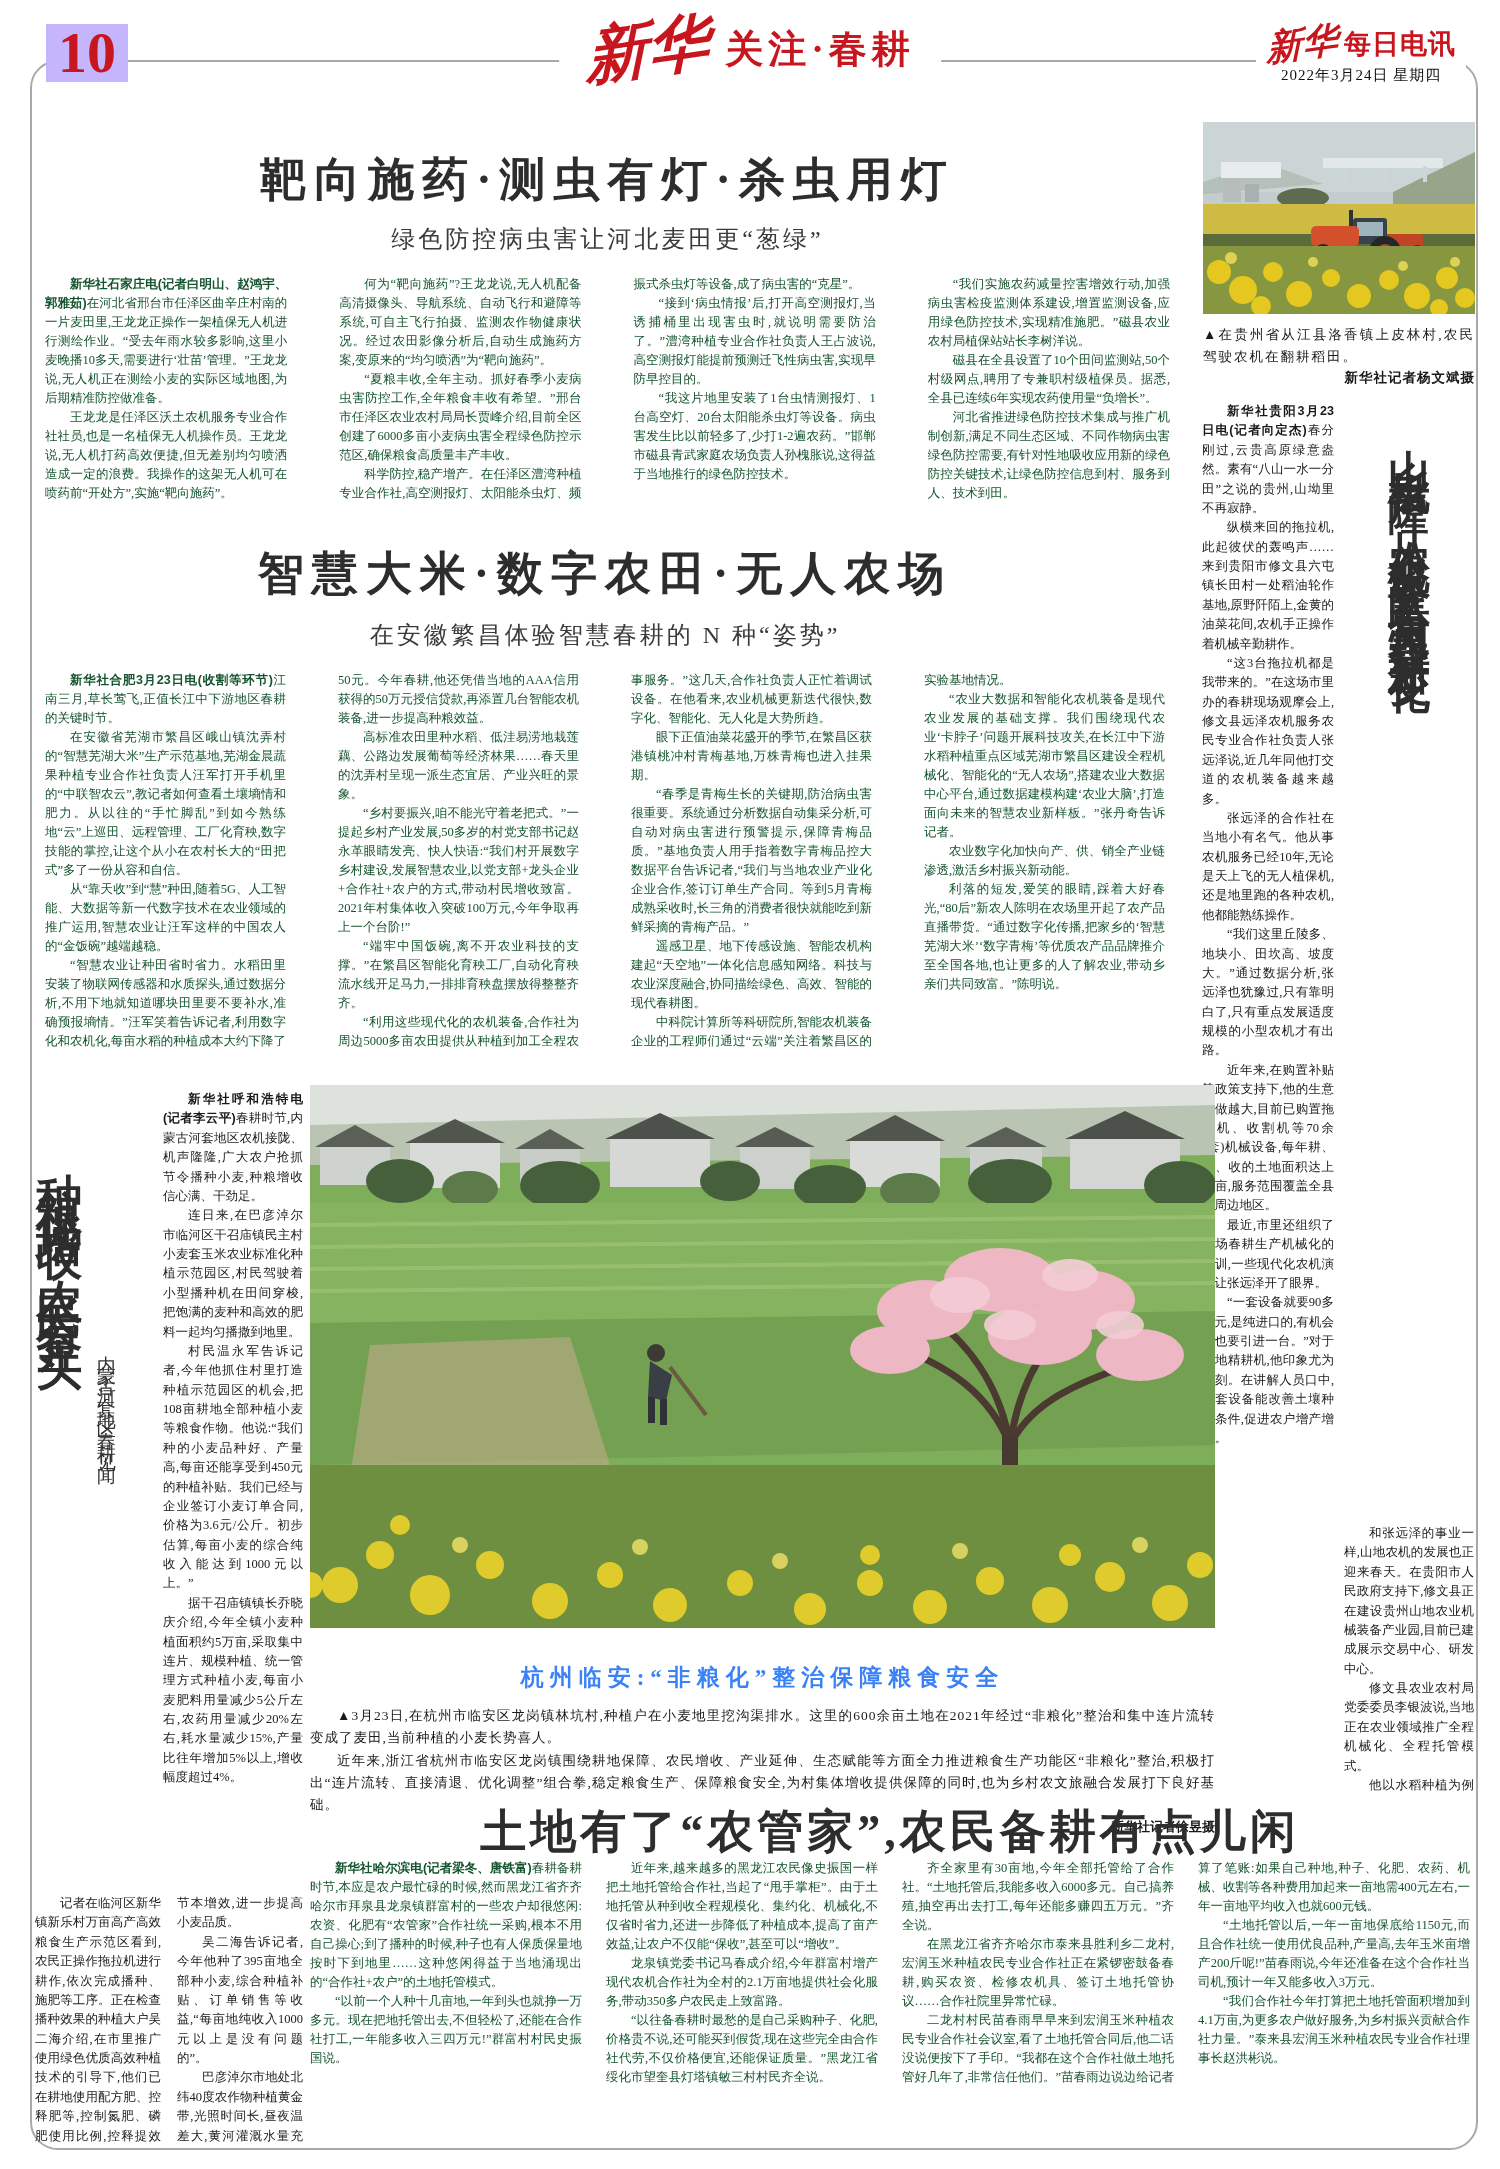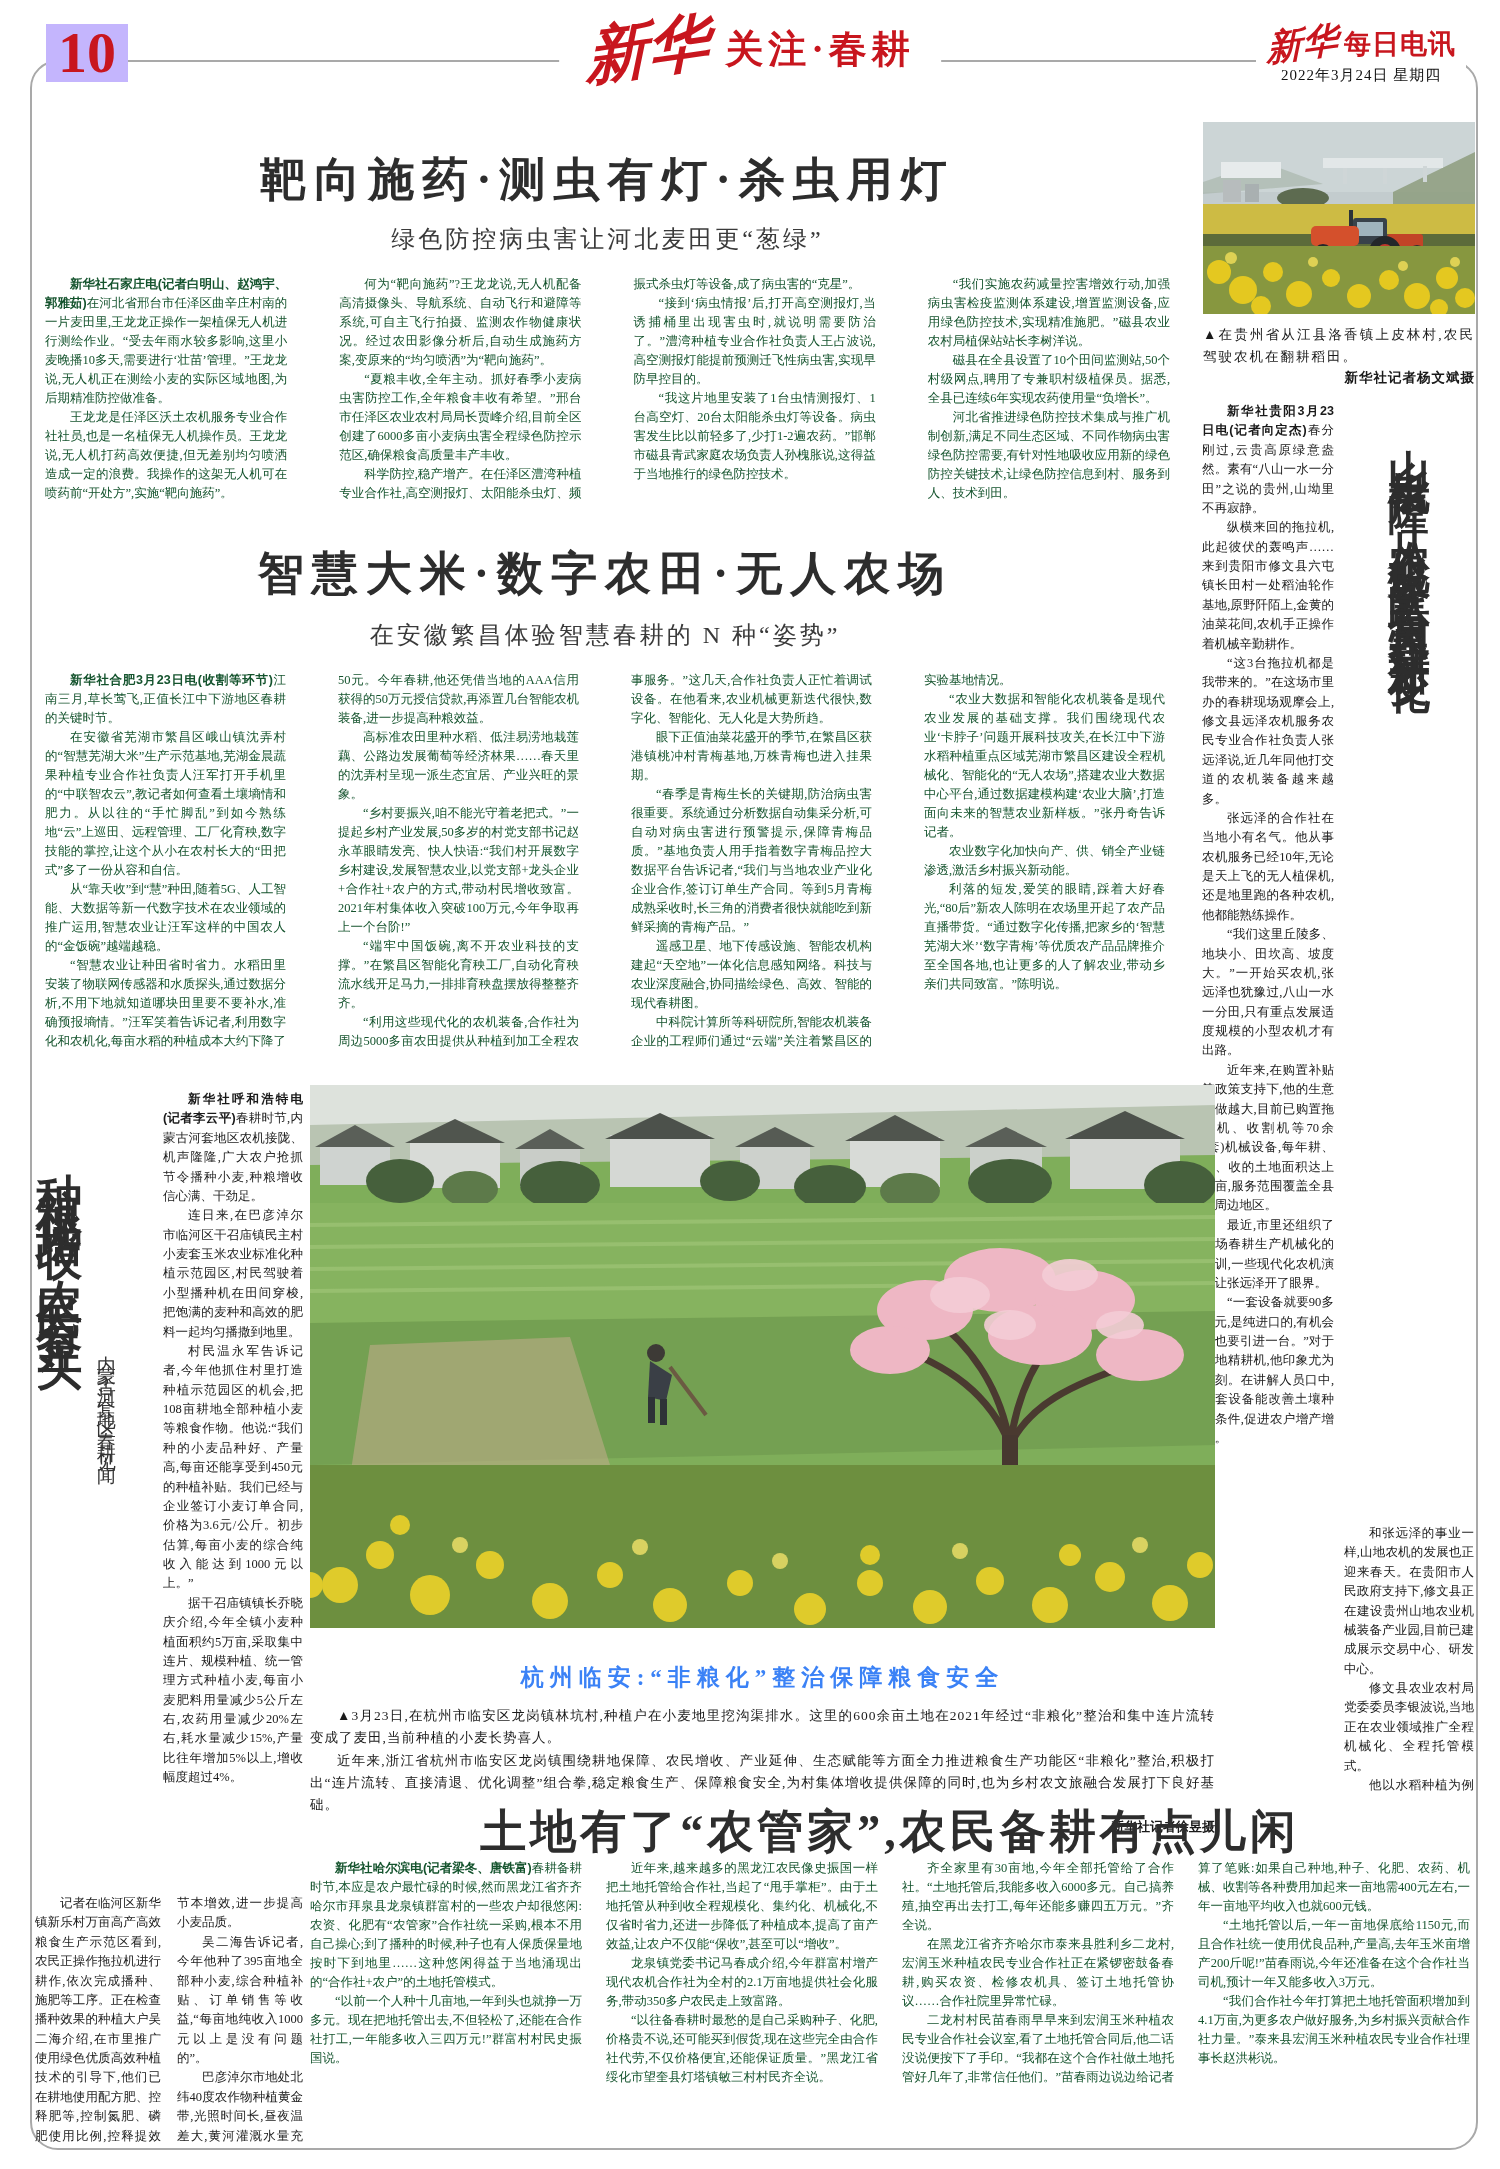--- a/index.html
+++ b/index.html
@@ -188,21 +188,21 @@
     <span>▲在贵州省从江县洛香镇上皮林村,农民驾驶农机在翻耕稻田。</span>
     <div class="credit">新华社记者杨文斌摄</div>
   </div>
 
   <div id="gz">
     <div class="gz-colA vcol">
         <p><b>新华社贵阳3月23日电(记者向定杰)</b>春分刚过,云贵高原绿意盎然。素有“八山一水一分田”之说的贵州,山坳里不再寂静。</p>
         <p>纵横来回的拖拉机,此起彼伏的轰鸣声……来到贵阳市修文县六屯镇长田村一处稻油轮作基地,原野阡陌上,金黄的油菜花间,农机手正操作着机械辛勤耕作。</p>
         <p>“这3台拖拉机都是我带来的。”在这场市里办的春耕现场观摩会上,修文县远泽农机服务农民专业合作社负责人张远泽说,近几年同他打交道的农机装备越来越多。</p>
         <p>张远泽的合作社在当地小有名气。他从事农机服务已经10年,无论是天上飞的无人植保机,还是地里跑的各种农机,他都能熟练操作。</p>
-        <p>“我们这里丘陵多、地块小、田坎高、坡度大。”一开始买农机,张远泽也犹豫过,八山一水一分田,只有重点发展适度规模的小型农机才有出路。</p>
+        <p>“我们这里丘陵多、地块小、田坎高、坡度大。”通过数据分析,张远泽也犹豫过,只有靠明白了,只有重点发展适度规模的小型农机才有出路。</p>
         <p>近年来,在购置补贴等政策支持下,他的生意越做越大,目前已购置拖拉机、收割机等70余(套)机械设备,每年耕、种、收的土地面积达上万亩,服务范围覆盖全县及周边地区。</p>
         <p>最近,市里还组织了一场春耕生产机械化的培训,一些现代化农机演示让张远泽开了眼界。</p>
         <p>“一套设备就要90多万元,是纯进口的,有机会我也要引进一台。”对于土地精耕机,他印象尤为深刻。在讲解人员口中,这套设备能改善土壤种植条件,促进农户增产增效。</p>
       </div>
     <div class="gz-right">
       <div class="gz-vhead">山乡机声隆:从农机服务队看贵州春耕新变化</div>
       <div class="gz-colB vcol">
           <p>和张远泽的事业一样,山地农机的发展也正迎来春天。在贵阳市人民政府支持下,修文县正在建设贵州山地农业机械装备产业园,目前已建成展示交易中心、研发中心。</p>
           <p>修文县农业农村局党委委员李银波说,当地正在农业领域推广全程机械化、全程托管模式。</p>
           <p>他以水稻种植为例算了一笔账:如果种子、农药、肥料农户自行购买,耕田整地、育秧、插秧、打药施肥、收割等环节,农户自行耕种一亩地大概要900元,但交给合作社全程托管,农户只用花400元。</p>

